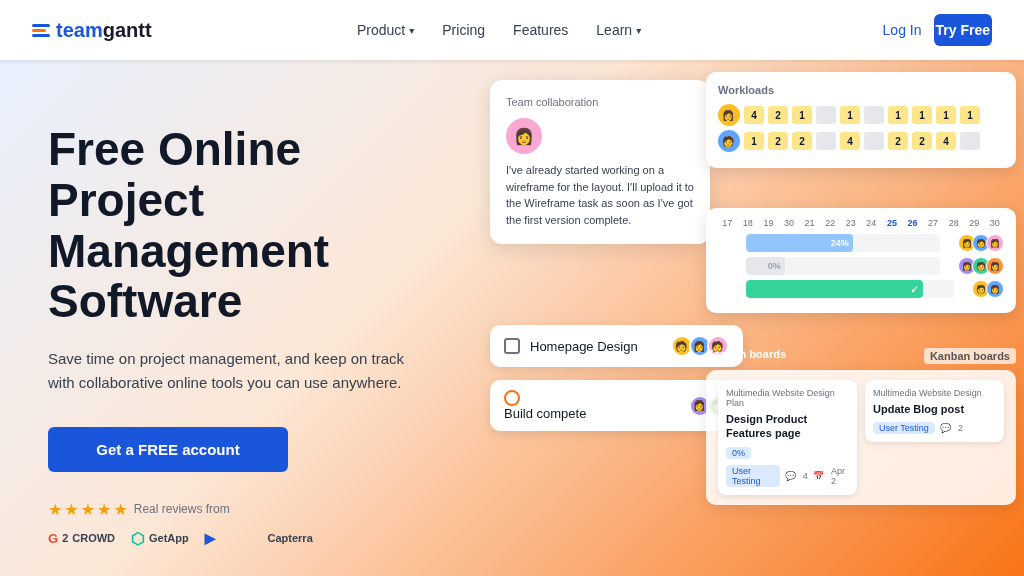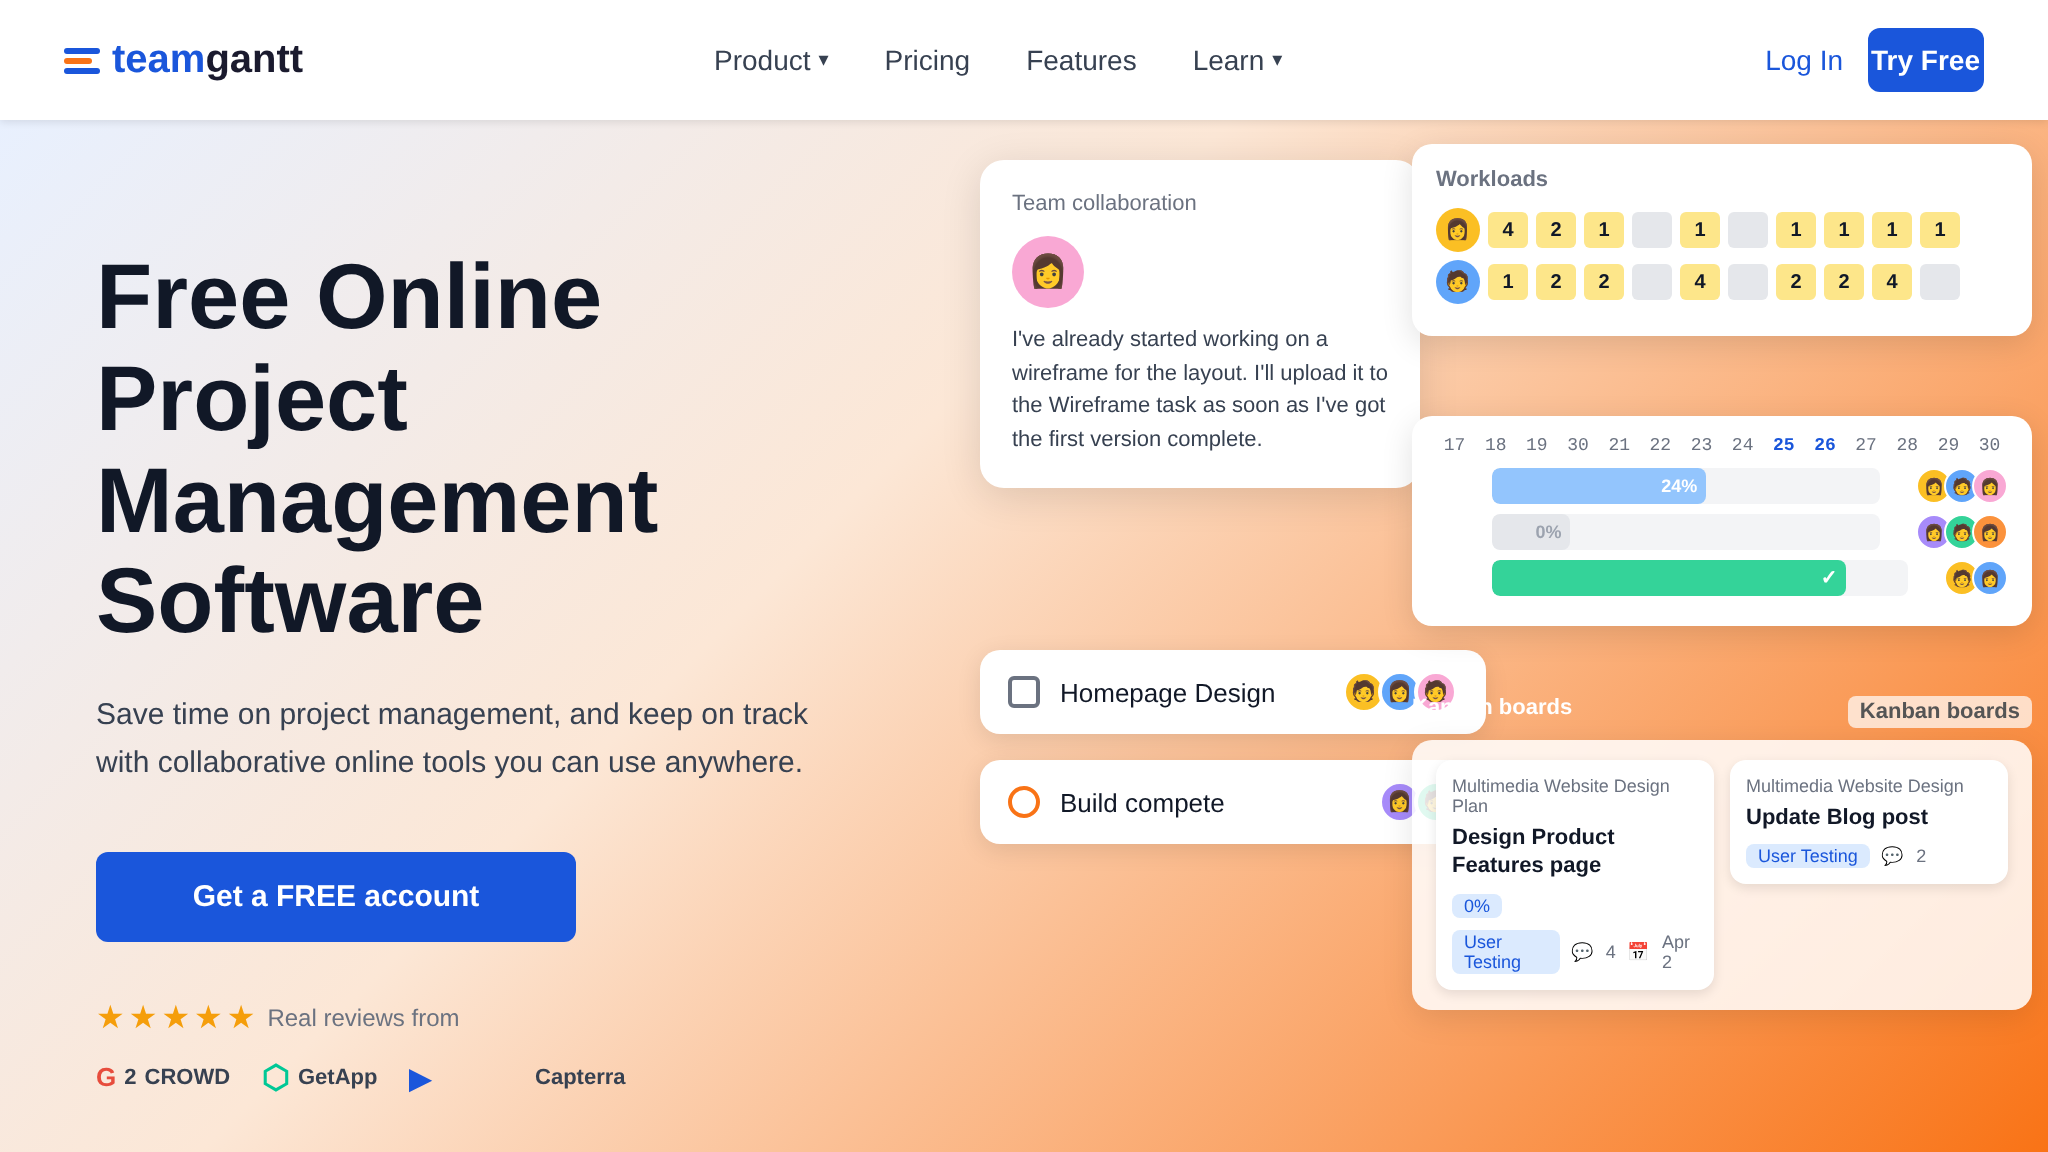--- a/index.html
+++ b/index.html
@@ -124,21 +124,21 @@
 
     
     .card-gantt {
       background: #fff; border-radius: 10px; padding: 10px 12px;
       box-shadow: 0 4px 16px rgba(0,0,0,0.12);
       width: 310px; position: absolute; right: 8px; top: 148px;
     }
     .gantt-header { display: flex; gap: 2px; margin-bottom: 6px; overflow: hidden; }
     .gantt-day {
       font-size: 9px; color: #6b7280; text-align: center;
-      flex: 1; min-width: 18px; font-family: Liberation Mono, monospace;
+      flex: 1; min-width: 18px;
     }
     .gantt-day.highlight { font-weight: 700; color: #1a56db; }
     .gantt-row { display: flex; align-items: center; margin-bottom: 5px; gap: 22px; padding-left: 28px; }
     .gantt-bar-container { flex: 1; height: 18px; background: #f3f4f6; border-radius: 4px; position: relative; overflow: hidden; }
     .gantt-bar { height: 100%; border-radius: 4px; display: flex; align-items: center; justify-content: flex-end; padding-right: 4px; font-size: 9px; color: #fff; font-weight: 600; }
     .gantt-blue { background: #93c5fd; }
     .gantt-green { background: #34d399; }
     .gantt-avatars { display: flex; }
     .gantt-avatar { width: 18px; height: 18px; border-radius: 50%; border: 1px solid #fff; margin-left: -4px; background: #d1d5db; font-size: 8px; display: flex; align-items: center; justify-content: center; }
     .checkmark { color: #fff; font-size: 10px; }
@@ -244,21 +244,21 @@
         <span class="task-name">Homepage Design</span>
       </div>
       <div class="task-avatars">
         <div class="mini-avatar" style="background:#fbbf24;">🧑</div>
         <div class="mini-avatar" style="background:#60a5fa;">👩</div>
         <div class="mini-avatar" style="background:#f9a8d4;">🧑</div>
       </div>
     </div>
 
     <div class="task-item" style="left:10px; top:320px;">
-      <div style="display:flex;align-items:center;">
+      <div style="display:flex;flex-direction:column;">
         <div style="width:16px;height:16px;border-radius:50%;border:2px solid #f97316;margin-right:10px;flex-shrink:0;"></div>
         <span class="task-name">Build compete</span>
       </div>
       <div class="task-avatars">
         <div class="mini-avatar" style="background:#a78bfa;">👩</div>
         <div class="mini-avatar" style="background:#34d399;">🧑</div>
       </div>
     </div>
 
     <div class="card-workloads">

